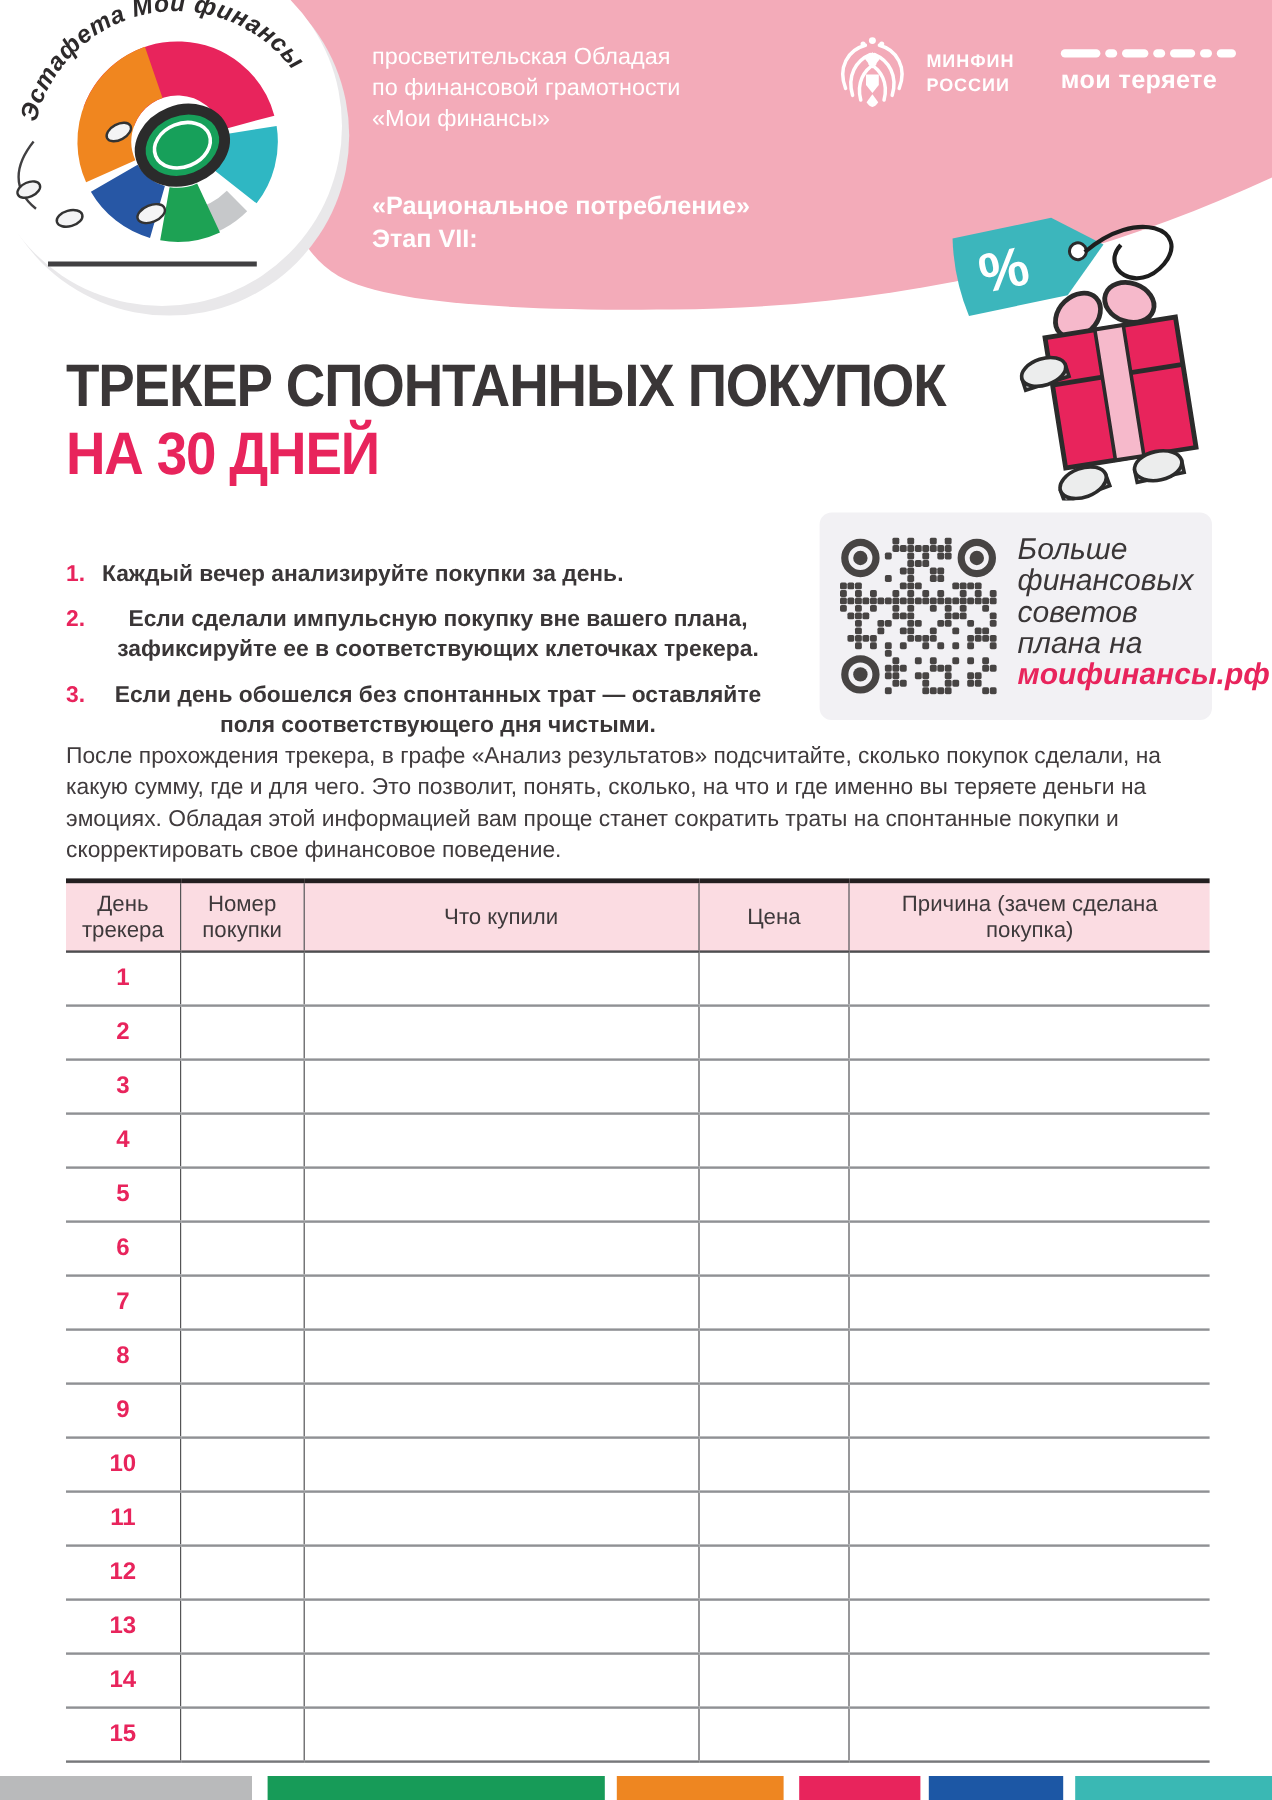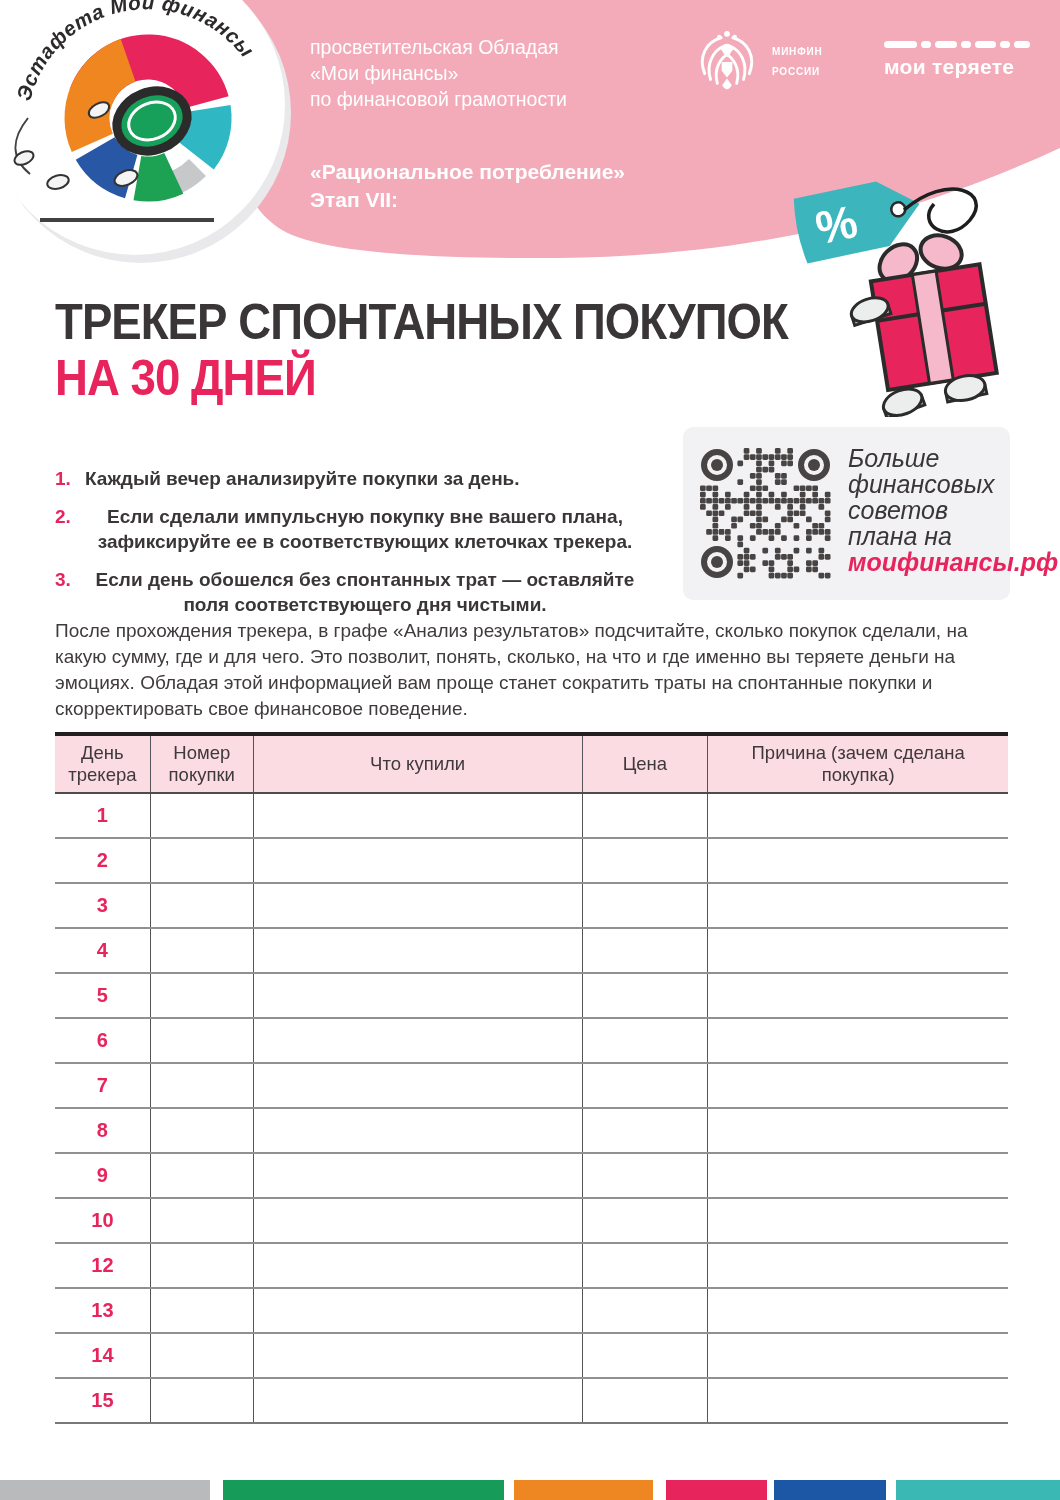--- a/index.html
+++ b/index.html
@@ -6,21 +6,21 @@
   body{font-family:"Liberation Sans", sans-serif;color:#3e393b;}
   .page{position:relative;width:1060px;height:1500px;background:#fff;overflow:hidden;margin:0 auto;}
 
   
   .hdr-svg{position:absolute;left:0;top:0;width:1060px;height:285px;}
   .hdr-text{position:absolute;left:310px;top:34px;color:#fff;}
   .hdr-text .prog{font-size:19.5px;line-height:26px;font-weight:400;}
   .hdr-stage{position:absolute;left:310px;top:158px;color:#fff;font-weight:700;}
   .hdr-stage div{font-size:21px;line-height:28px;}
   .minfin{position:absolute;left:694px;top:26px;display:flex;align-items:center;color:#fff;}
-  .minfin .txt{margin-left:12px;font-size:10px;font-weight:700;letter-spacing:.8px;line-height:20px;}
+  .minfin .txt{margin-left:12px;font-size:15px;font-weight:700;letter-spacing:.8px;line-height:20px;}
   .mf-logo{position:absolute;left:884px;top:40px;color:#fff;width:150px;}
   .mf-dashes{display:flex;align-items:center;height:8px;margin-bottom:7px;}
   .mf-dashes i{display:block;height:7px;background:#fff;border-radius:3.5px;margin-right:4px;}
   .mf-logo .name{font-size:21px;font-weight:700;letter-spacing:.3px;}
   .tag-svg{position:absolute;left:788px;top:162px;width:215px;height:118px;}
 
   
   .title{position:absolute;left:55px;top:292px;}
   .title .l1,.title .l2{font-weight:700;font-size:47px;line-height:56px;letter-spacing:-1px;transform:scale(.97,1.06);transform-origin:left top;}
   .title .l1{color:#3a3637;}
@@ -100,22 +100,22 @@
       <ellipse cx="24" cy="158" rx="10" ry="6" transform="rotate(-24 24 158)"></ellipse>
       <ellipse cx="58" cy="182" rx="11" ry="6.5" transform="rotate(-16 58 182)"></ellipse>
       <ellipse cx="126" cy="178" rx="12" ry="7" transform="rotate(-22 126 178)"></ellipse>
     </g>
 
     <line x1="40" y1="220" x2="214" y2="220" stroke="#414042" stroke-width="4"></line>
   </svg>
 
   <div class="hdr-text">
     <div class="prog">просветительская Обладая</div>
+    <div class="prog">по финансовой грамотности</div>
     <div class="prog">«Мои финансы»</div>
-    <div class="prog">по финансовой грамотности</div>
   </div>
   <div class="hdr-stage">
     <div>«Рациональное потребление»</div>
     <div>Этап VII:</div>
   </div>
 
   <div class="minfin">
     <svg width="66" height="72" viewBox="0 0 68 72">
       <g stroke="#fff" fill="none" stroke-width="3" stroke-linecap="round">
         <path d="M11 48 C4 30 13 15 28 11"></path>
@@ -480,20 +480,27 @@
           <td></td>
         </tr>
       <tr>
           <td class="day">10</td>
           <td></td>
           <td></td>
           <td></td>
           <td></td>
         </tr>
       <tr>
+          <td class="day">11</td>
+          <td></td>
+          <td></td>
+          <td></td>
+          <td></td>
+        </tr>
+      <tr>
           <td class="day">12</td>
           <td></td>
           <td></td>
           <td></td>
           <td></td>
         </tr>
       <tr>
           <td class="day">13</td>
           <td></td>
           <td></td>

